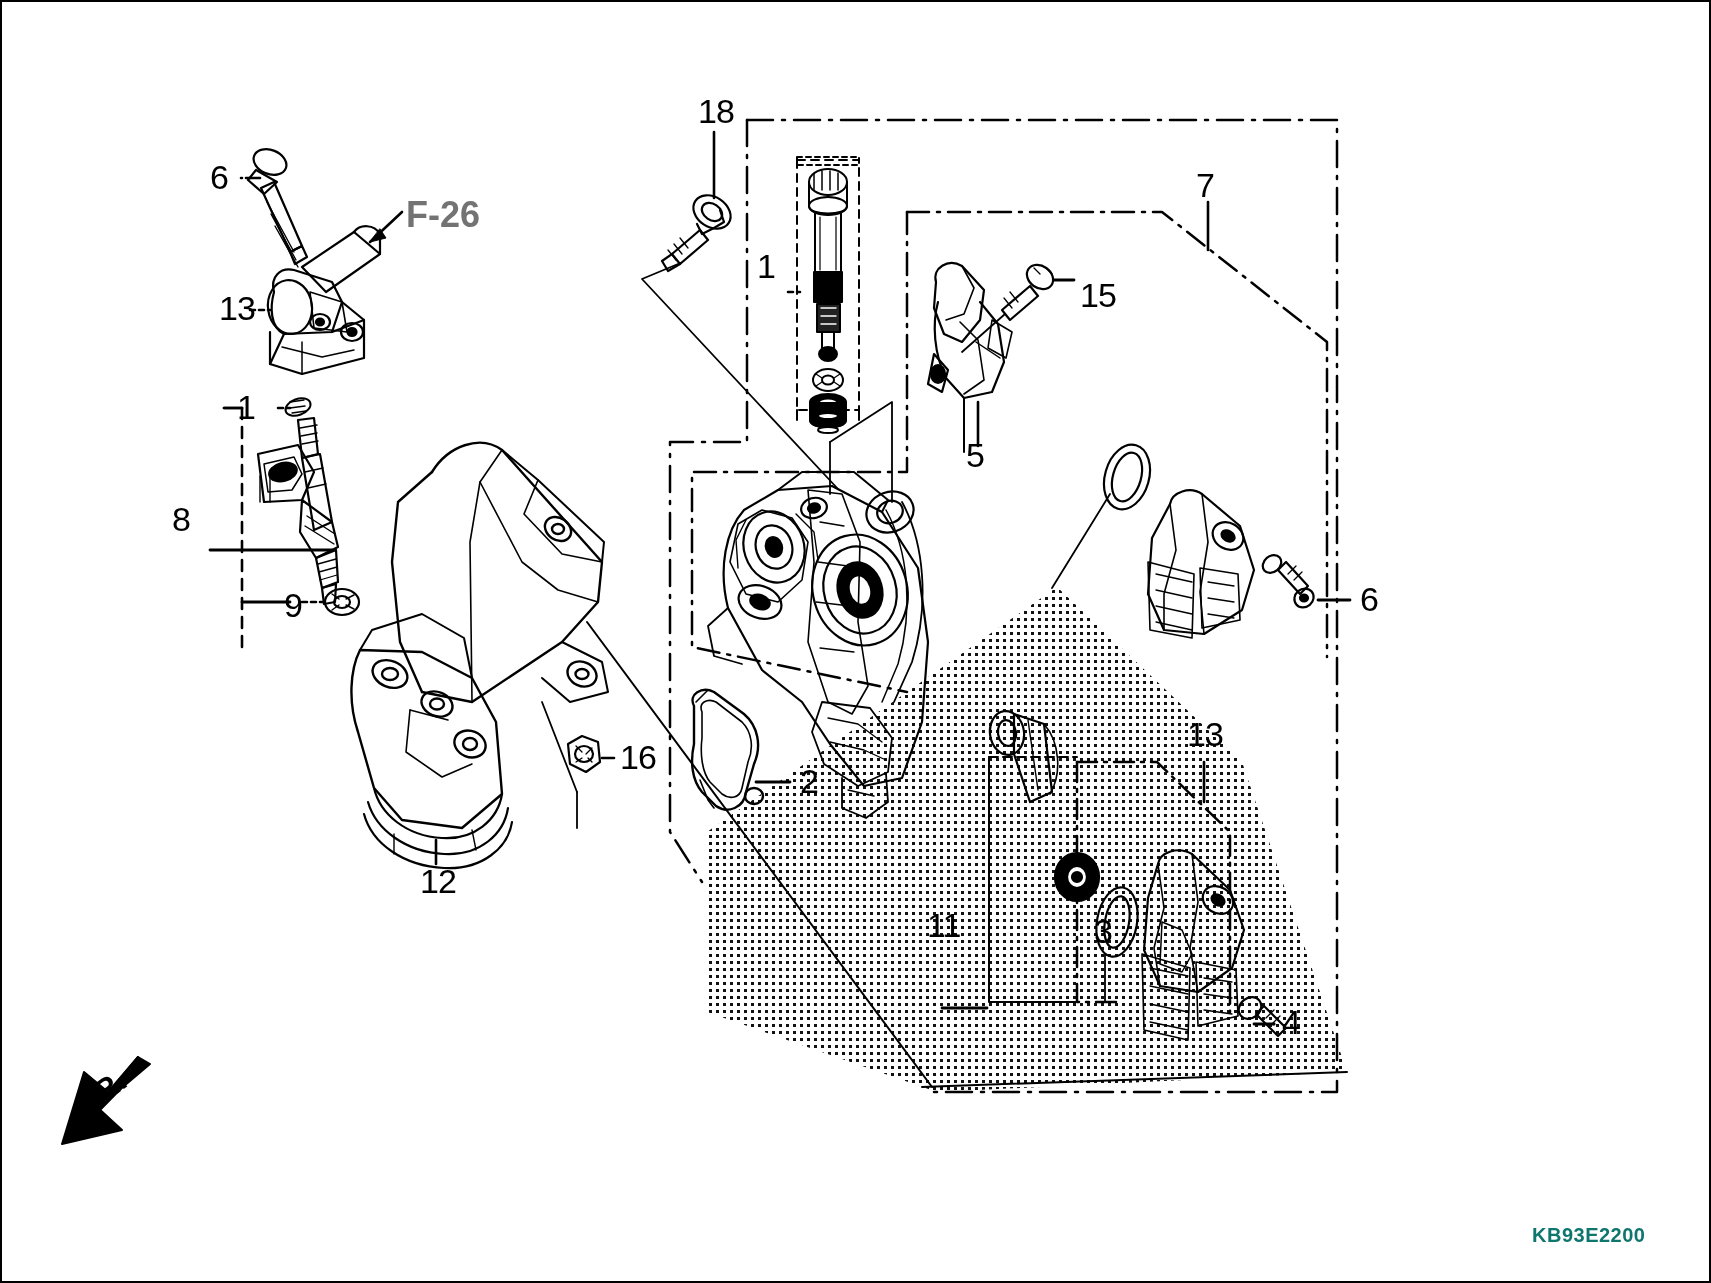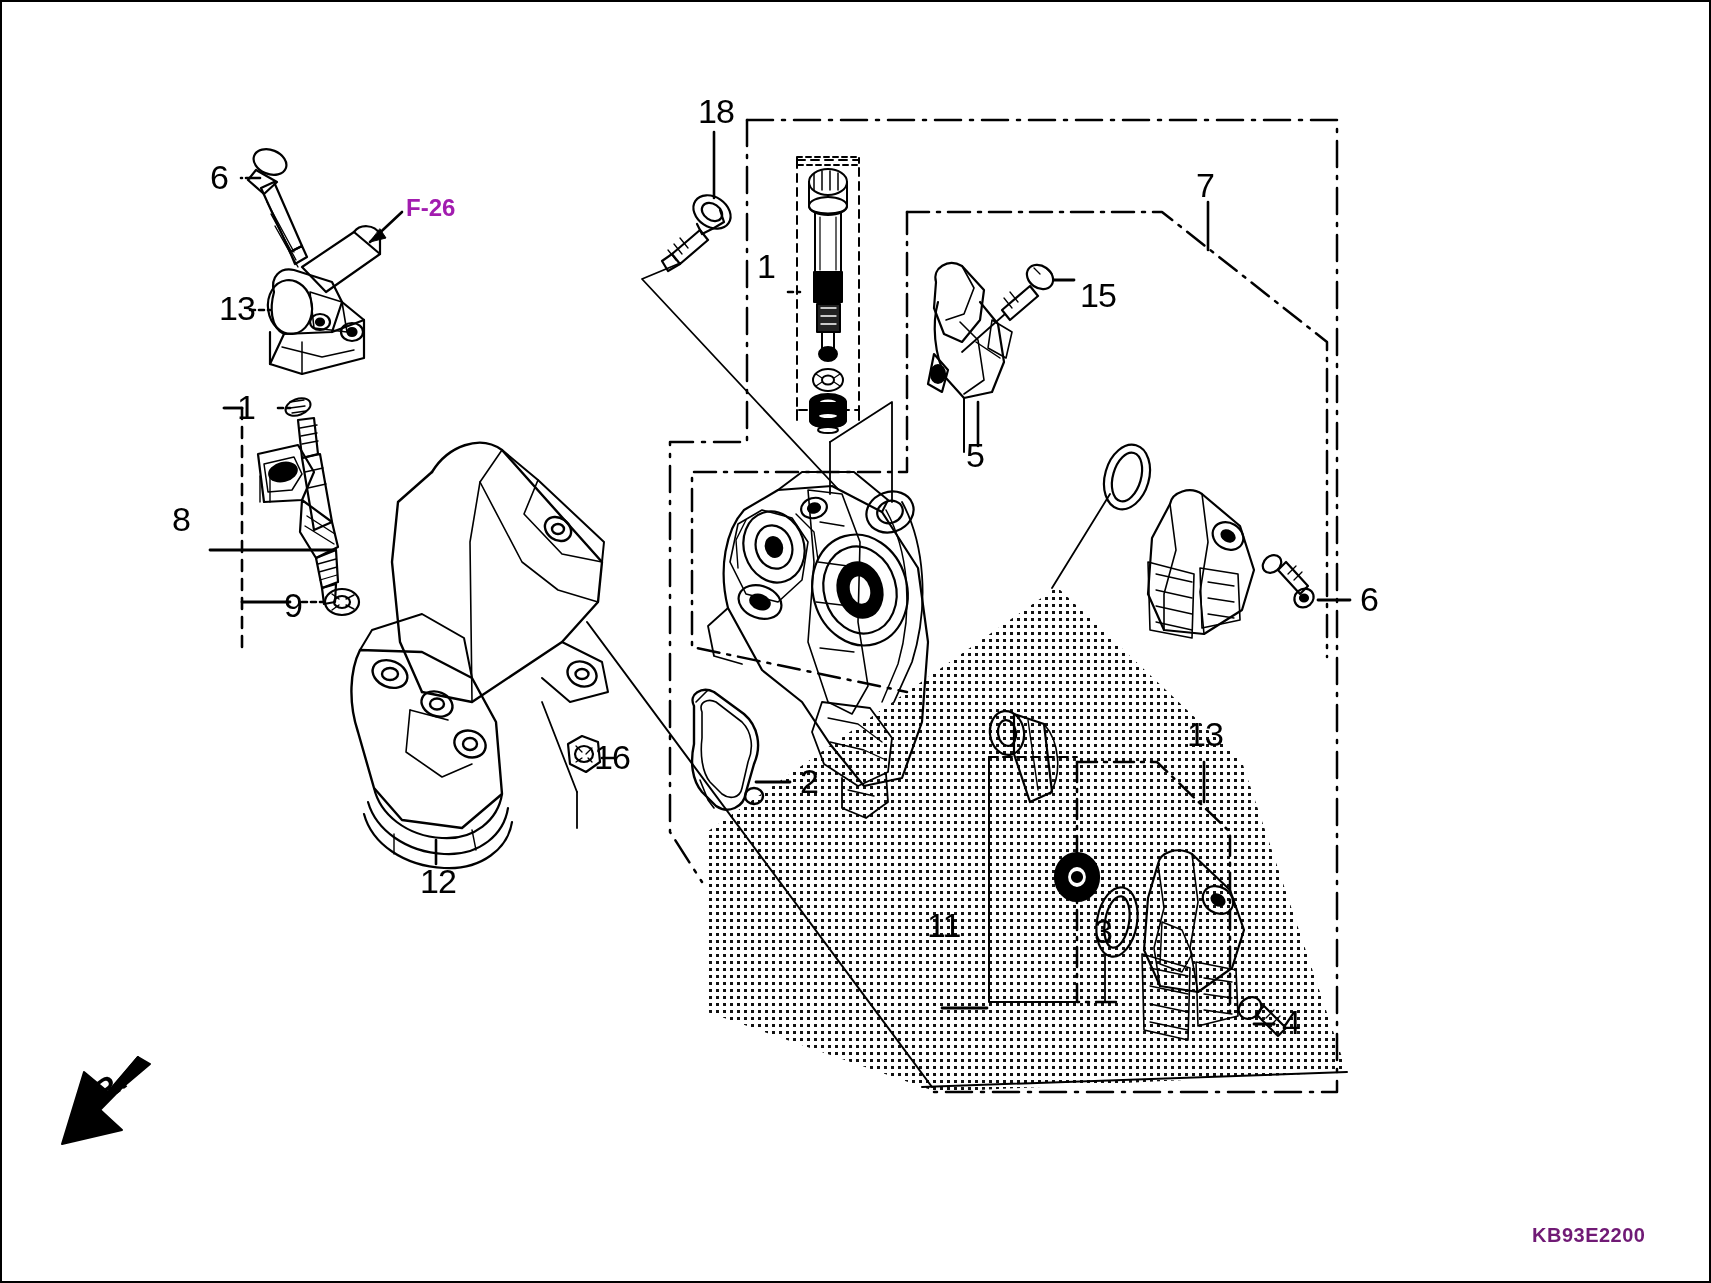--- a/index.html
+++ b/index.html
@@ -33,32 +33,32 @@
     font-weight: 400;
     color: #000;
     letter-spacing: -1px;
     line-height: 1;
     white-space: nowrap;
     user-select: none;
   }
   .refnum {
     position: absolute;
     font-family: "Liberation Sans", sans-serif;
-    font-size: 24px;
+    font-size: 36px;
     font-weight: 900;
-    color: #a21caf;
+    color: #737373;
     white-space: nowrap;
     letter-spacing: 0px;
   }
   .partcode {
     position: absolute;
     font-family: "Liberation Sans", sans-serif;
     font-size: 20px;
     font-weight: 700;
-    color: #701a75;
+    color: #0f766e;
     letter-spacing: 0.5px;
     white-space: nowrap;
   }
   .frlabel {
     position: absolute;
     font-family: "Liberation Sans", sans-serif;
     font-size: 31px;
     font-weight: 900;
     color: #000;
     transform: rotate(-36deg);
@@ -449,21 +449,21 @@
   <div class="calloutnum" style="left:1358px; top:580px;">6</div>
   <div class="calloutnum" style="left:1194px; top:166px;">7</div>
   <div class="calloutnum" style="left:170px; top:500px;">8</div>
   <div class="calloutnum" style="left:282px; top:586px;">9</div>
   <div class="calloutnum" style="left:1185px; top:715px;">13</div>
   <div class="calloutnum" style="left:925px; top:906px;">11</div>
   <div class="calloutnum" style="left:418px; top:862px;">12</div>
   <div class="calloutnum" style="left:217px; top:289px;">13</div>
   <div class="calloutnum" style="left:235px; top:388px;">1</div>
   <div class="calloutnum" style="left:1078px; top:276px;">15</div>
-  <div class="calloutnum" style="left:592px; top:738px;">16</div>
+  <div class="calloutnum" style="left:618px; top:738px;">16</div>
   <div class="calloutnum" style="left:208px; top:158px;">6</div>
   <div class="calloutnum" style="left:696px; top:92px;">18</div>
 
   <div class="refnum" style="left:404px; top:192px;">F-26</div>
 
   <div class="frlabel" style="left:70px; top:1090px;">FR.</div>
 
   <div class="partcode" style="left:1530px; top:1222px;">KB93E2200</div>
 
 </div>

